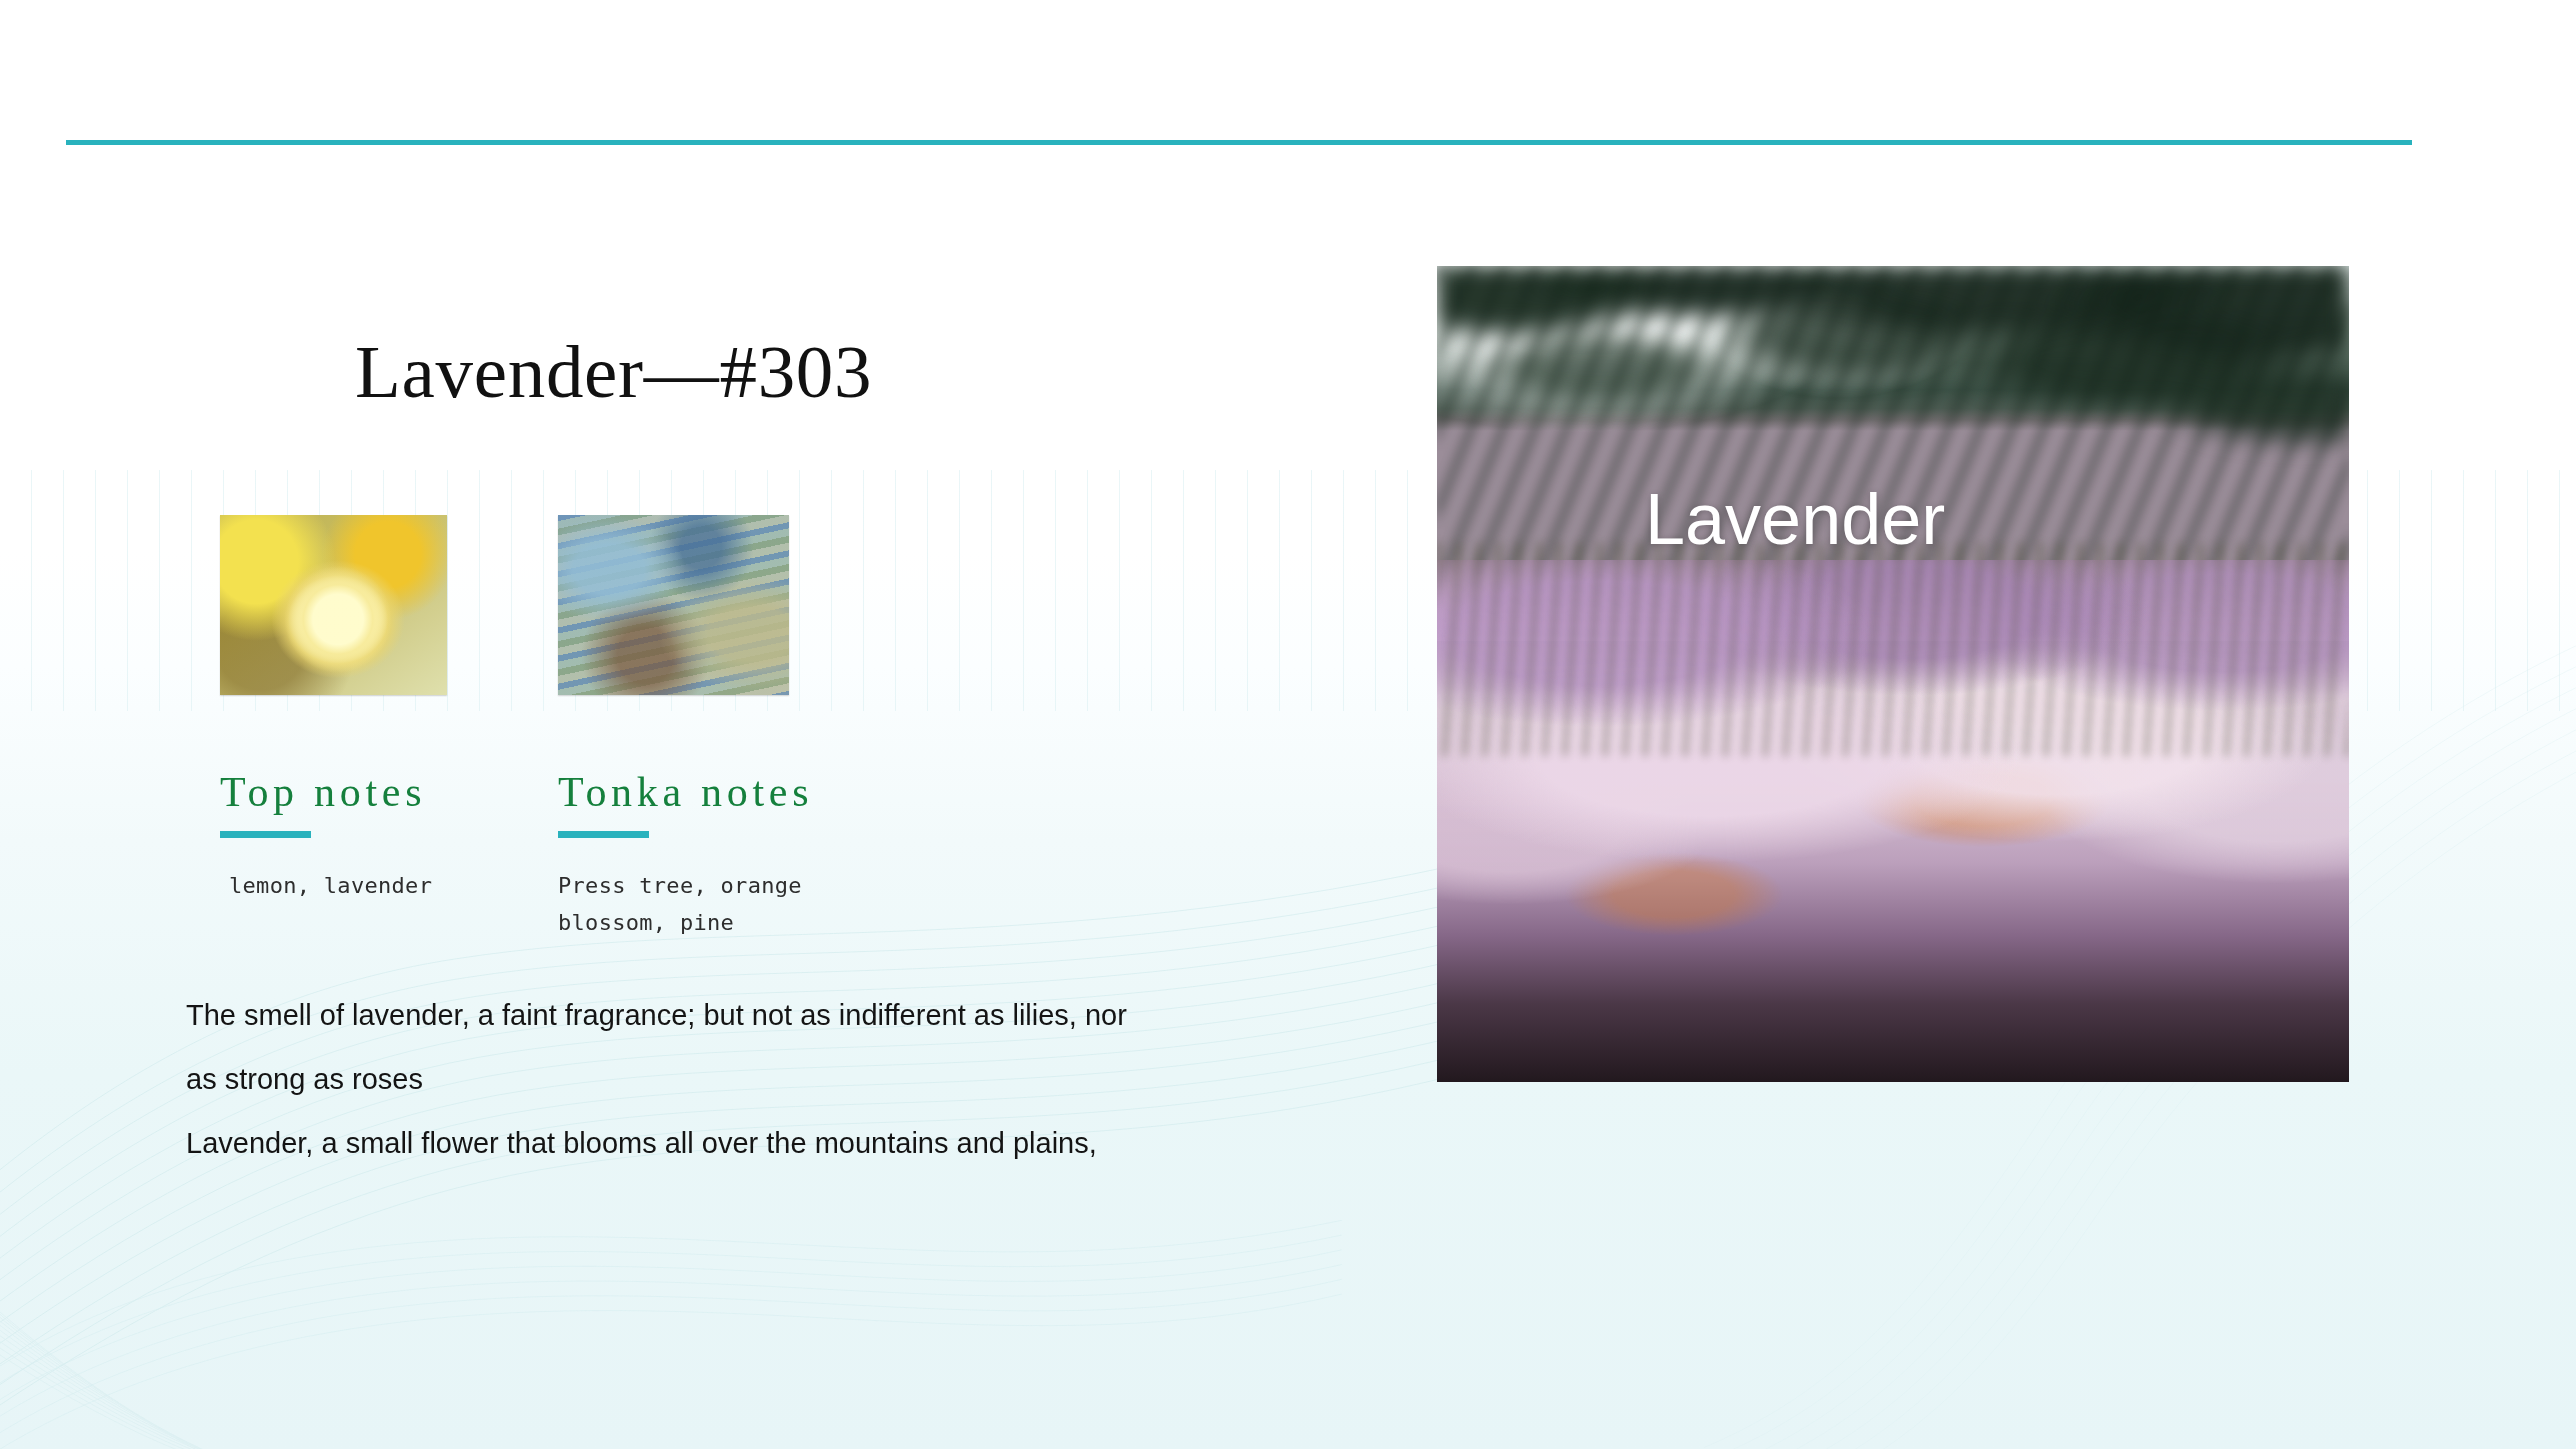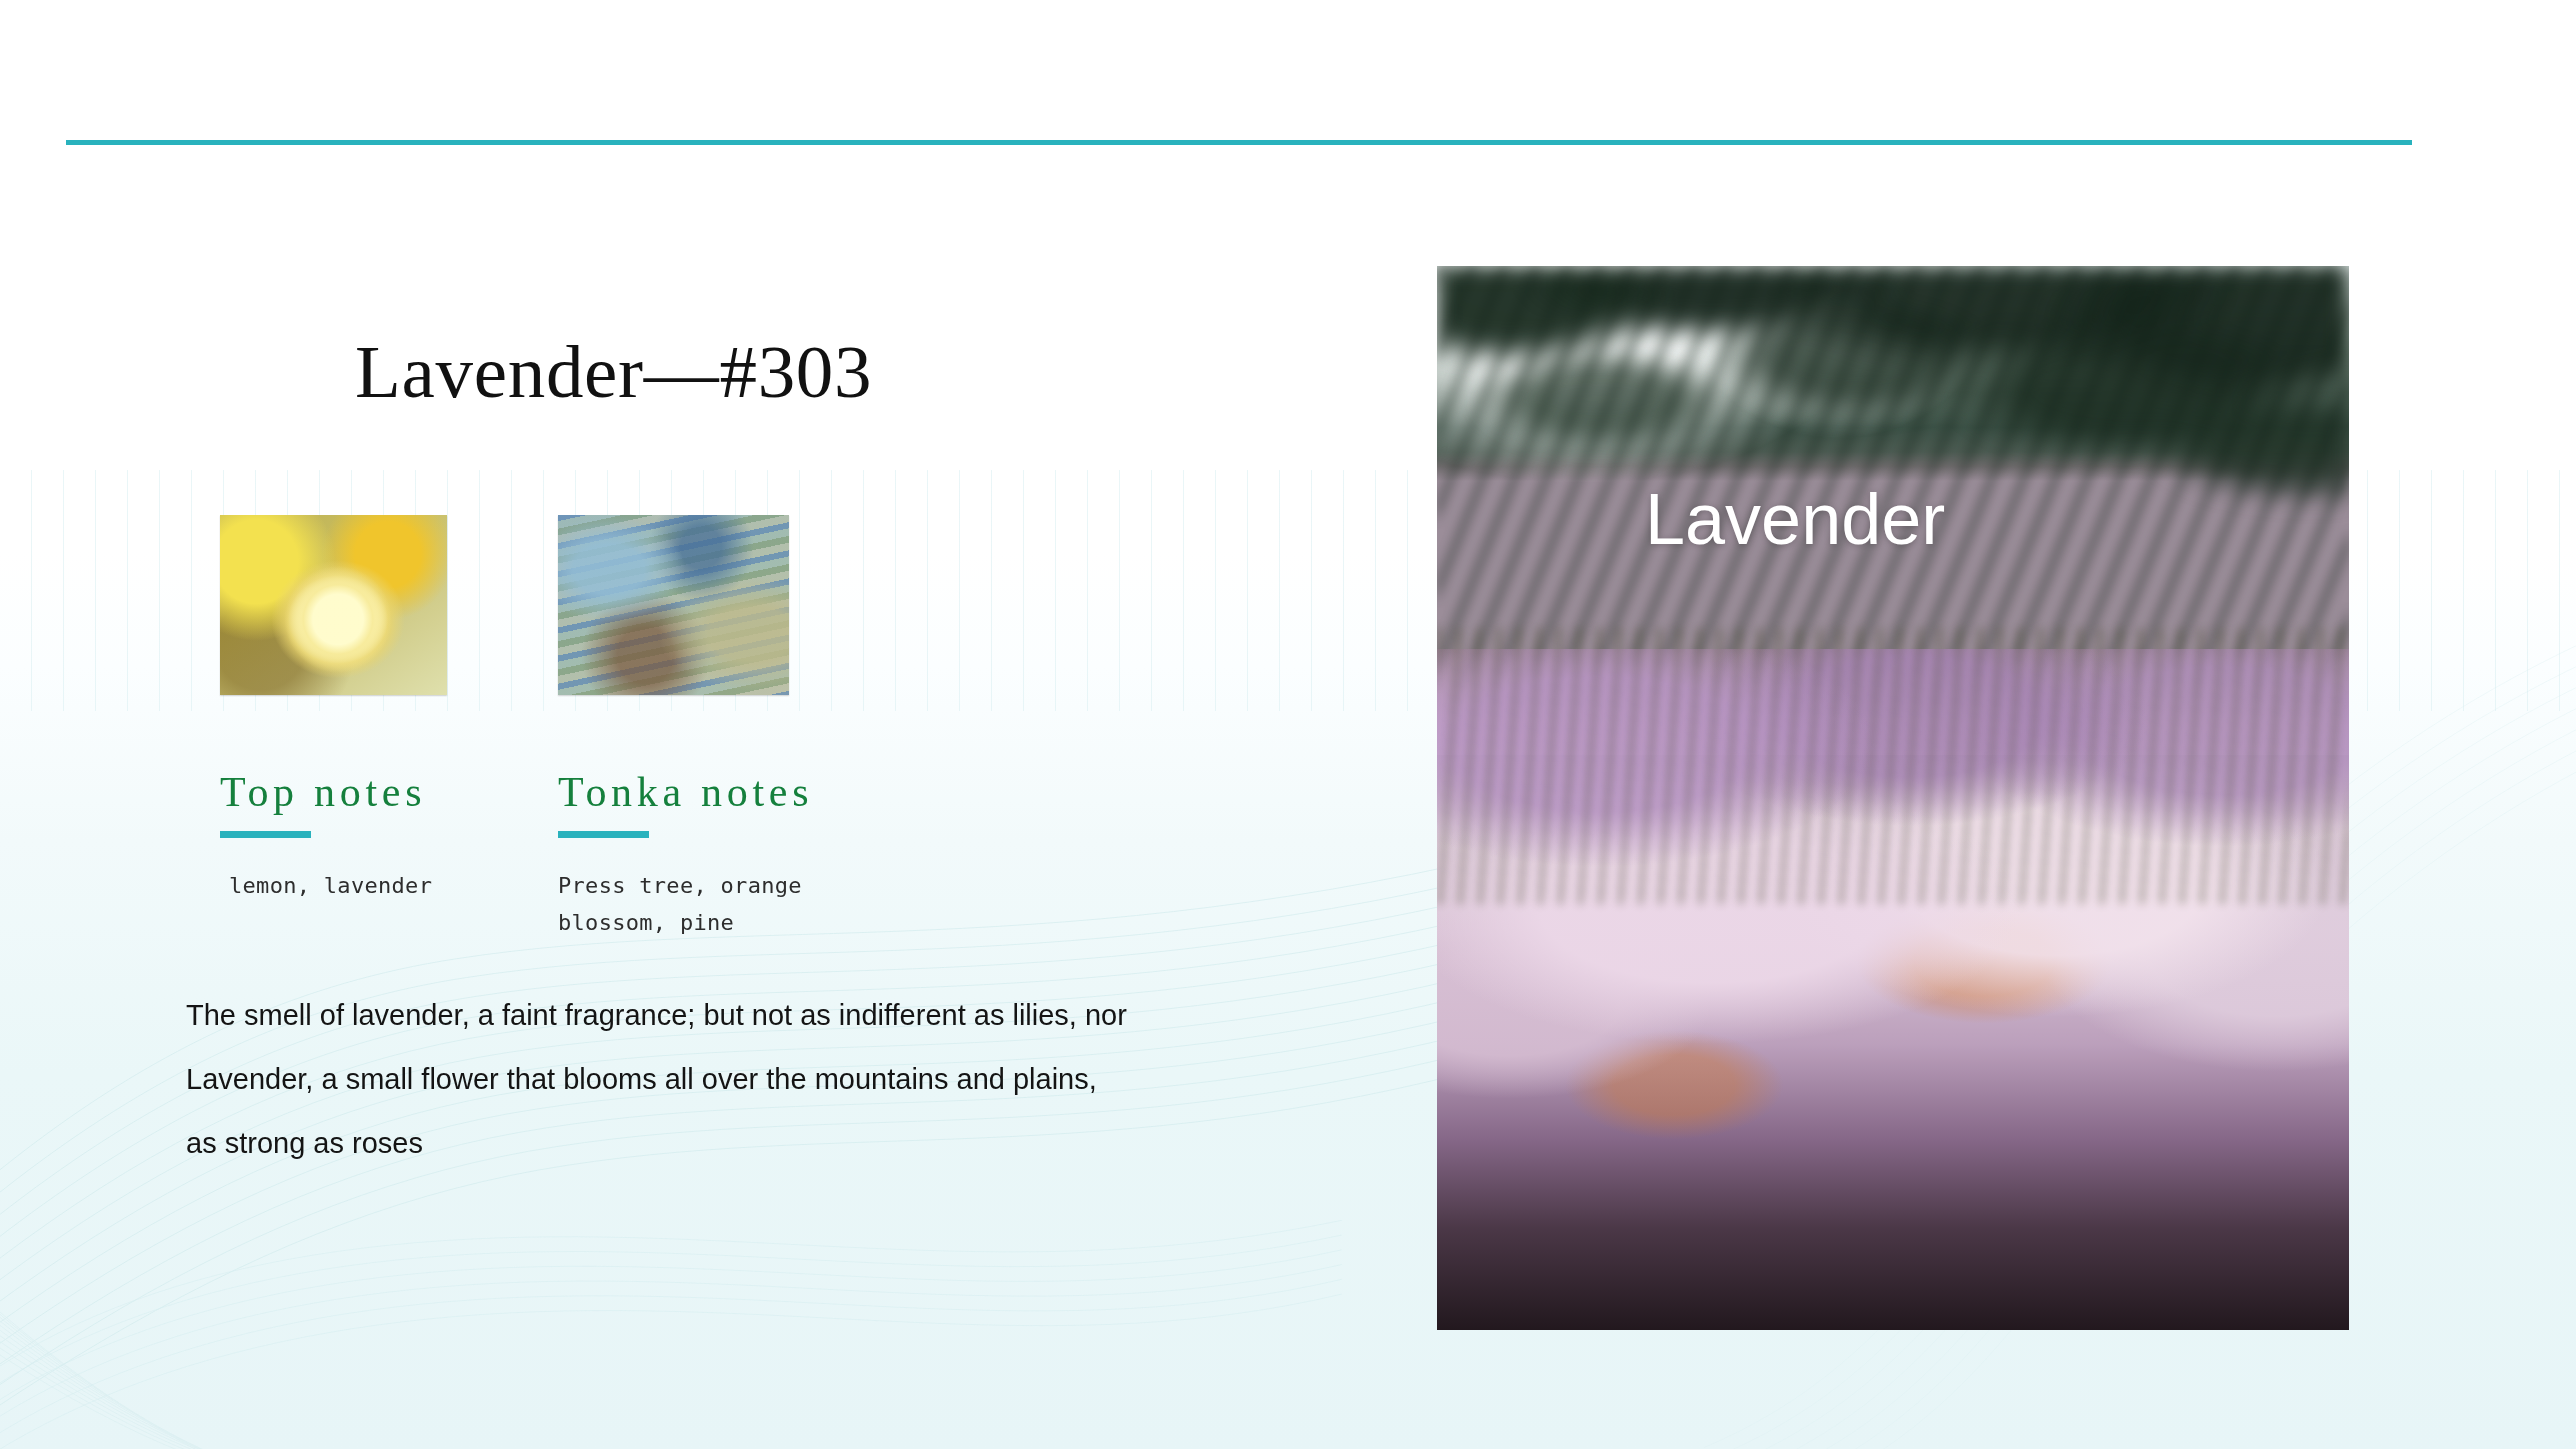--- a/index.html
+++ b/index.html
@@ -176,21 +176,21 @@
     color: #141414;
   }
   .body-copy p { margin: 0; white-space: nowrap; }
 
   
   .hero {
     position: absolute;
     left: 1437px;
     top: 266px;
     width: 912px;
-    height: 1064px;
+    height: 816px;
     overflow: hidden;
     background: #1c2b22;
   }
   .hero-sky {
     position: absolute;
     inset: 0;
     background:
       radial-gradient(ellipse at 16% 12%, rgba(250,252,252,.96) 0 10%, rgba(236,244,244,0) 26%),
       radial-gradient(ellipse at 44% 6%, rgba(248,251,251,.8) 0 9%, rgba(236,244,244,0) 22%),
       linear-gradient(to bottom,
@@ -345,22 +345,22 @@
   <div class="note-col c2">
     <div class="thumb t2"></div>
     <div class="note-heading">Tonka notes</div>
     <div class="note-bar"></div>
     <div class="note-items">Press tree, orange blossom, pine</div>
   </div>
 
 
   <div class="body-copy">
     <p>The smell of lavender, a faint fragrance; but not as indifferent as lilies, nor</p>
+    <p>as strong as roses</p>
     <p>Lavender, a small flower that blooms all over the mountains and plains,</p>
-    <p>as strong as roses</p>
   </div>
 
   <div class="hero">
     <div class="hero-sky"></div>
     <div class="hero-canopy"></div>
     <div class="hero-canopy2"></div>
     <div class="hero-field"></div>
     <div class="hero-stems"></div>
     <div class="hero-label">Lavender</div>
   </div>

